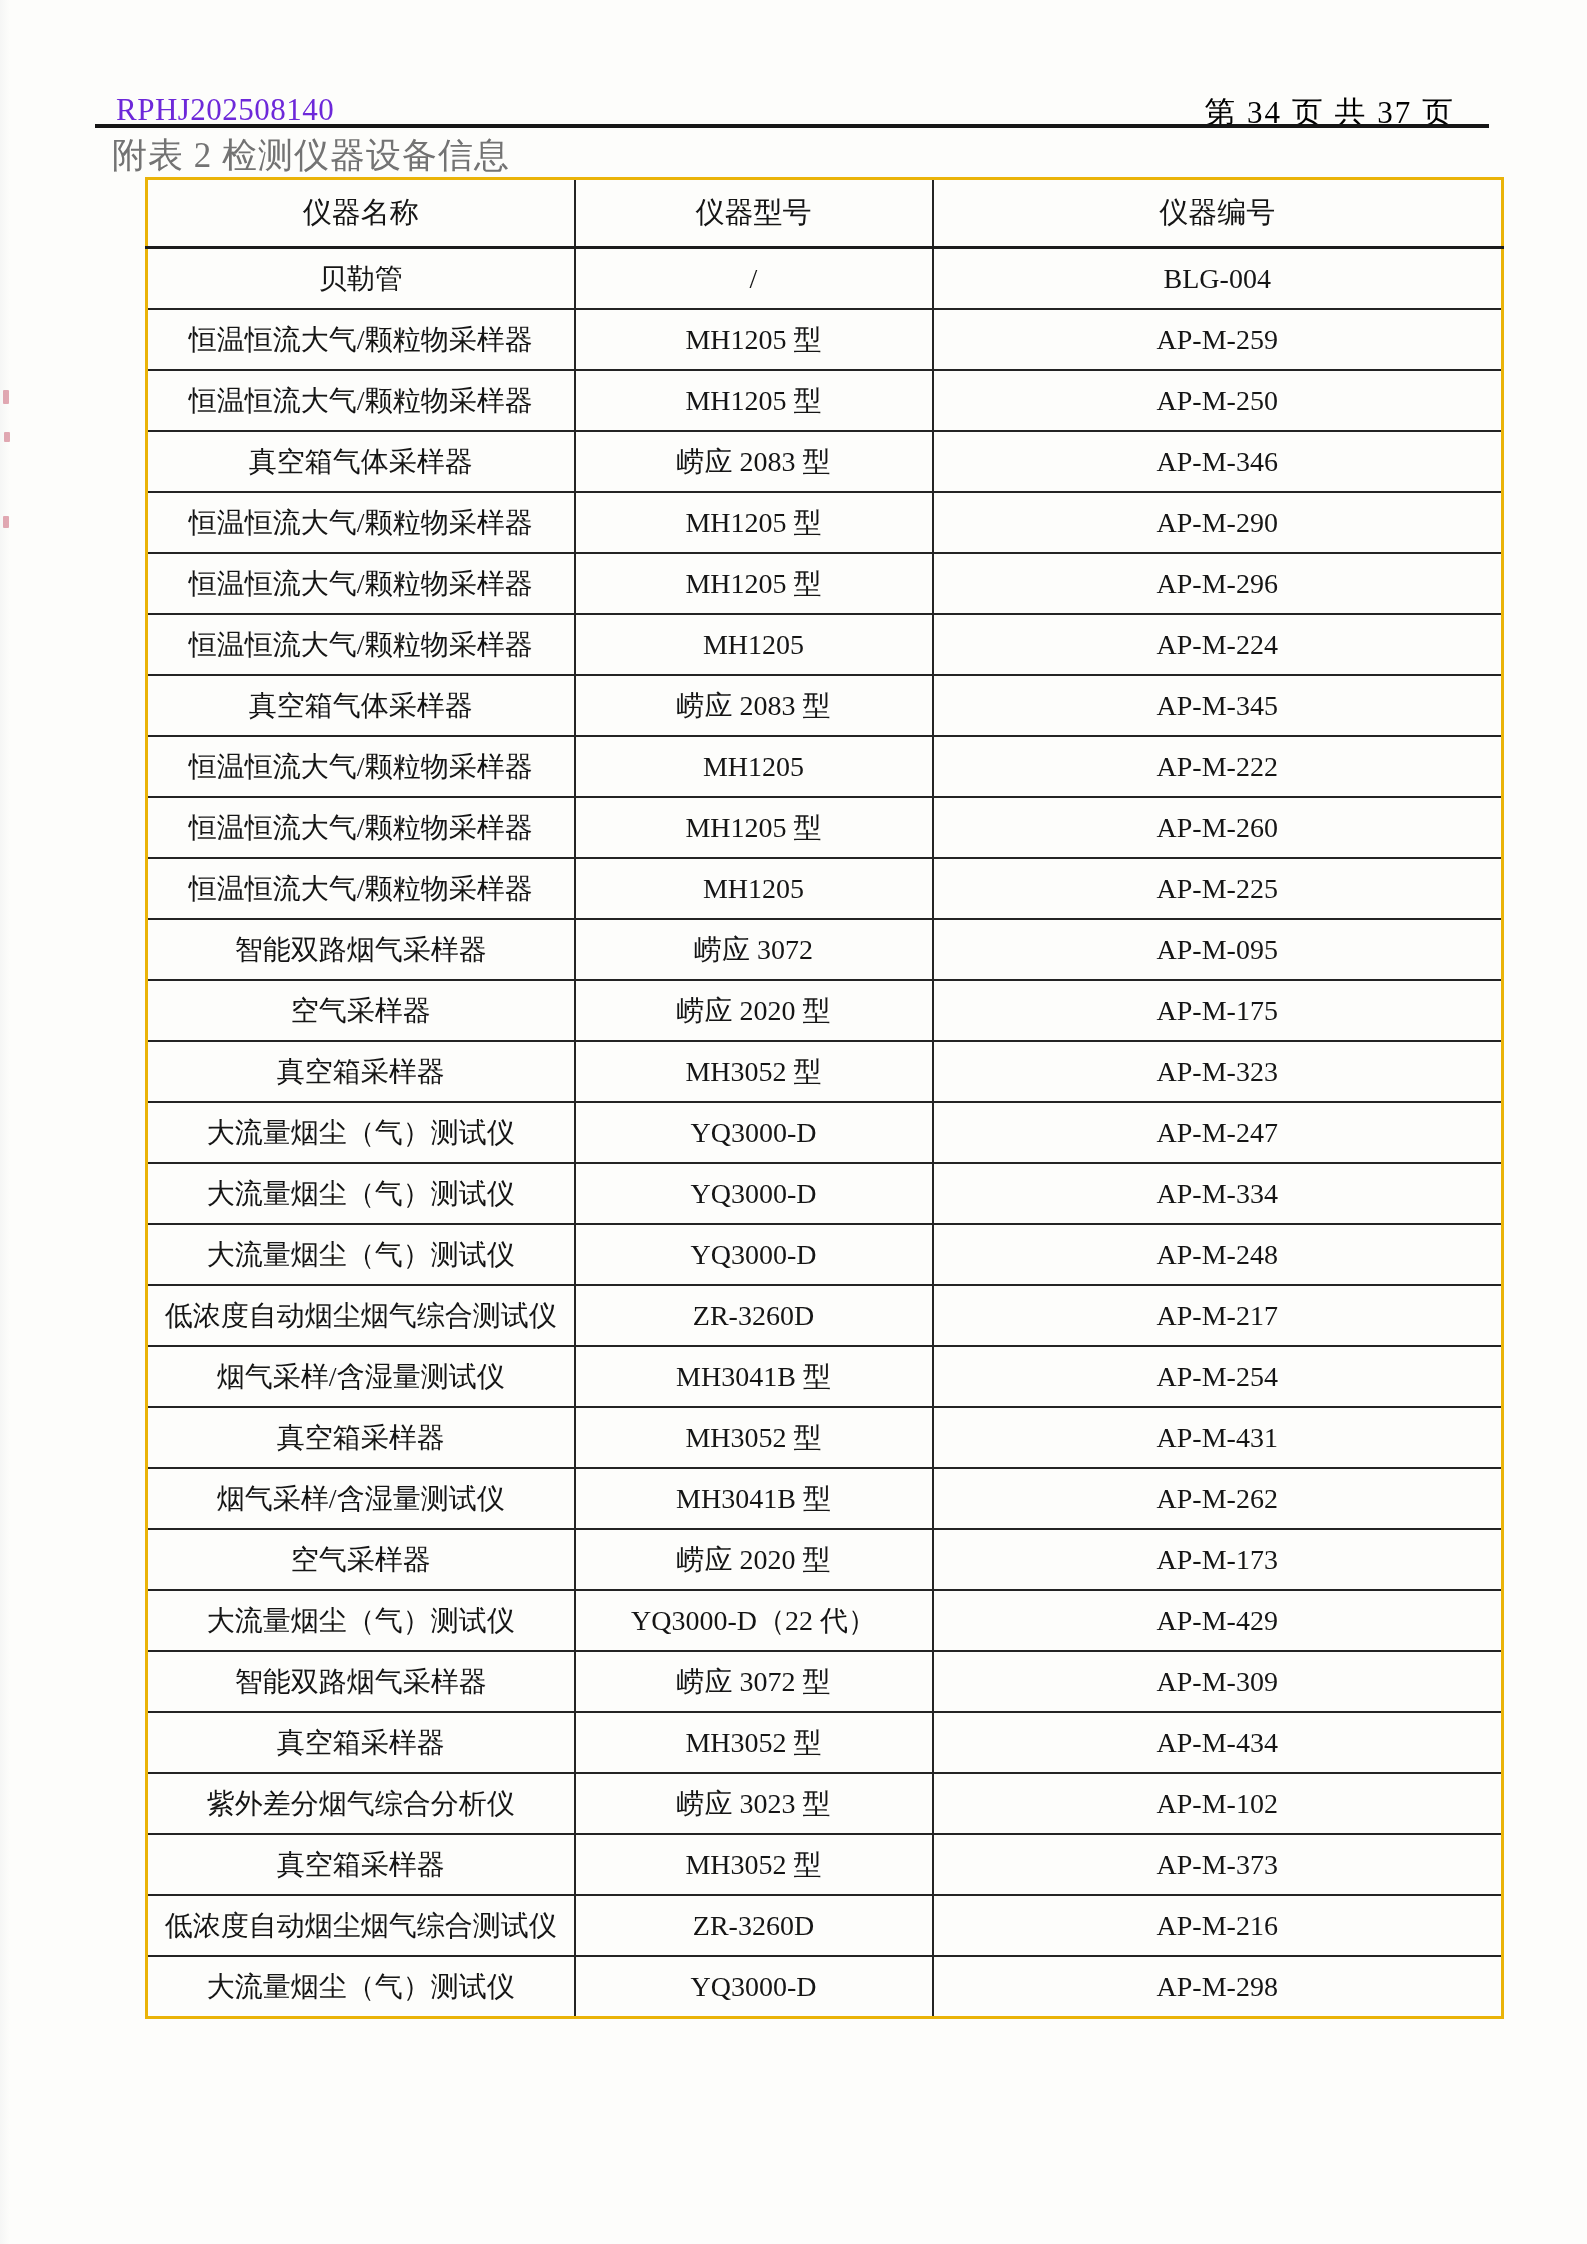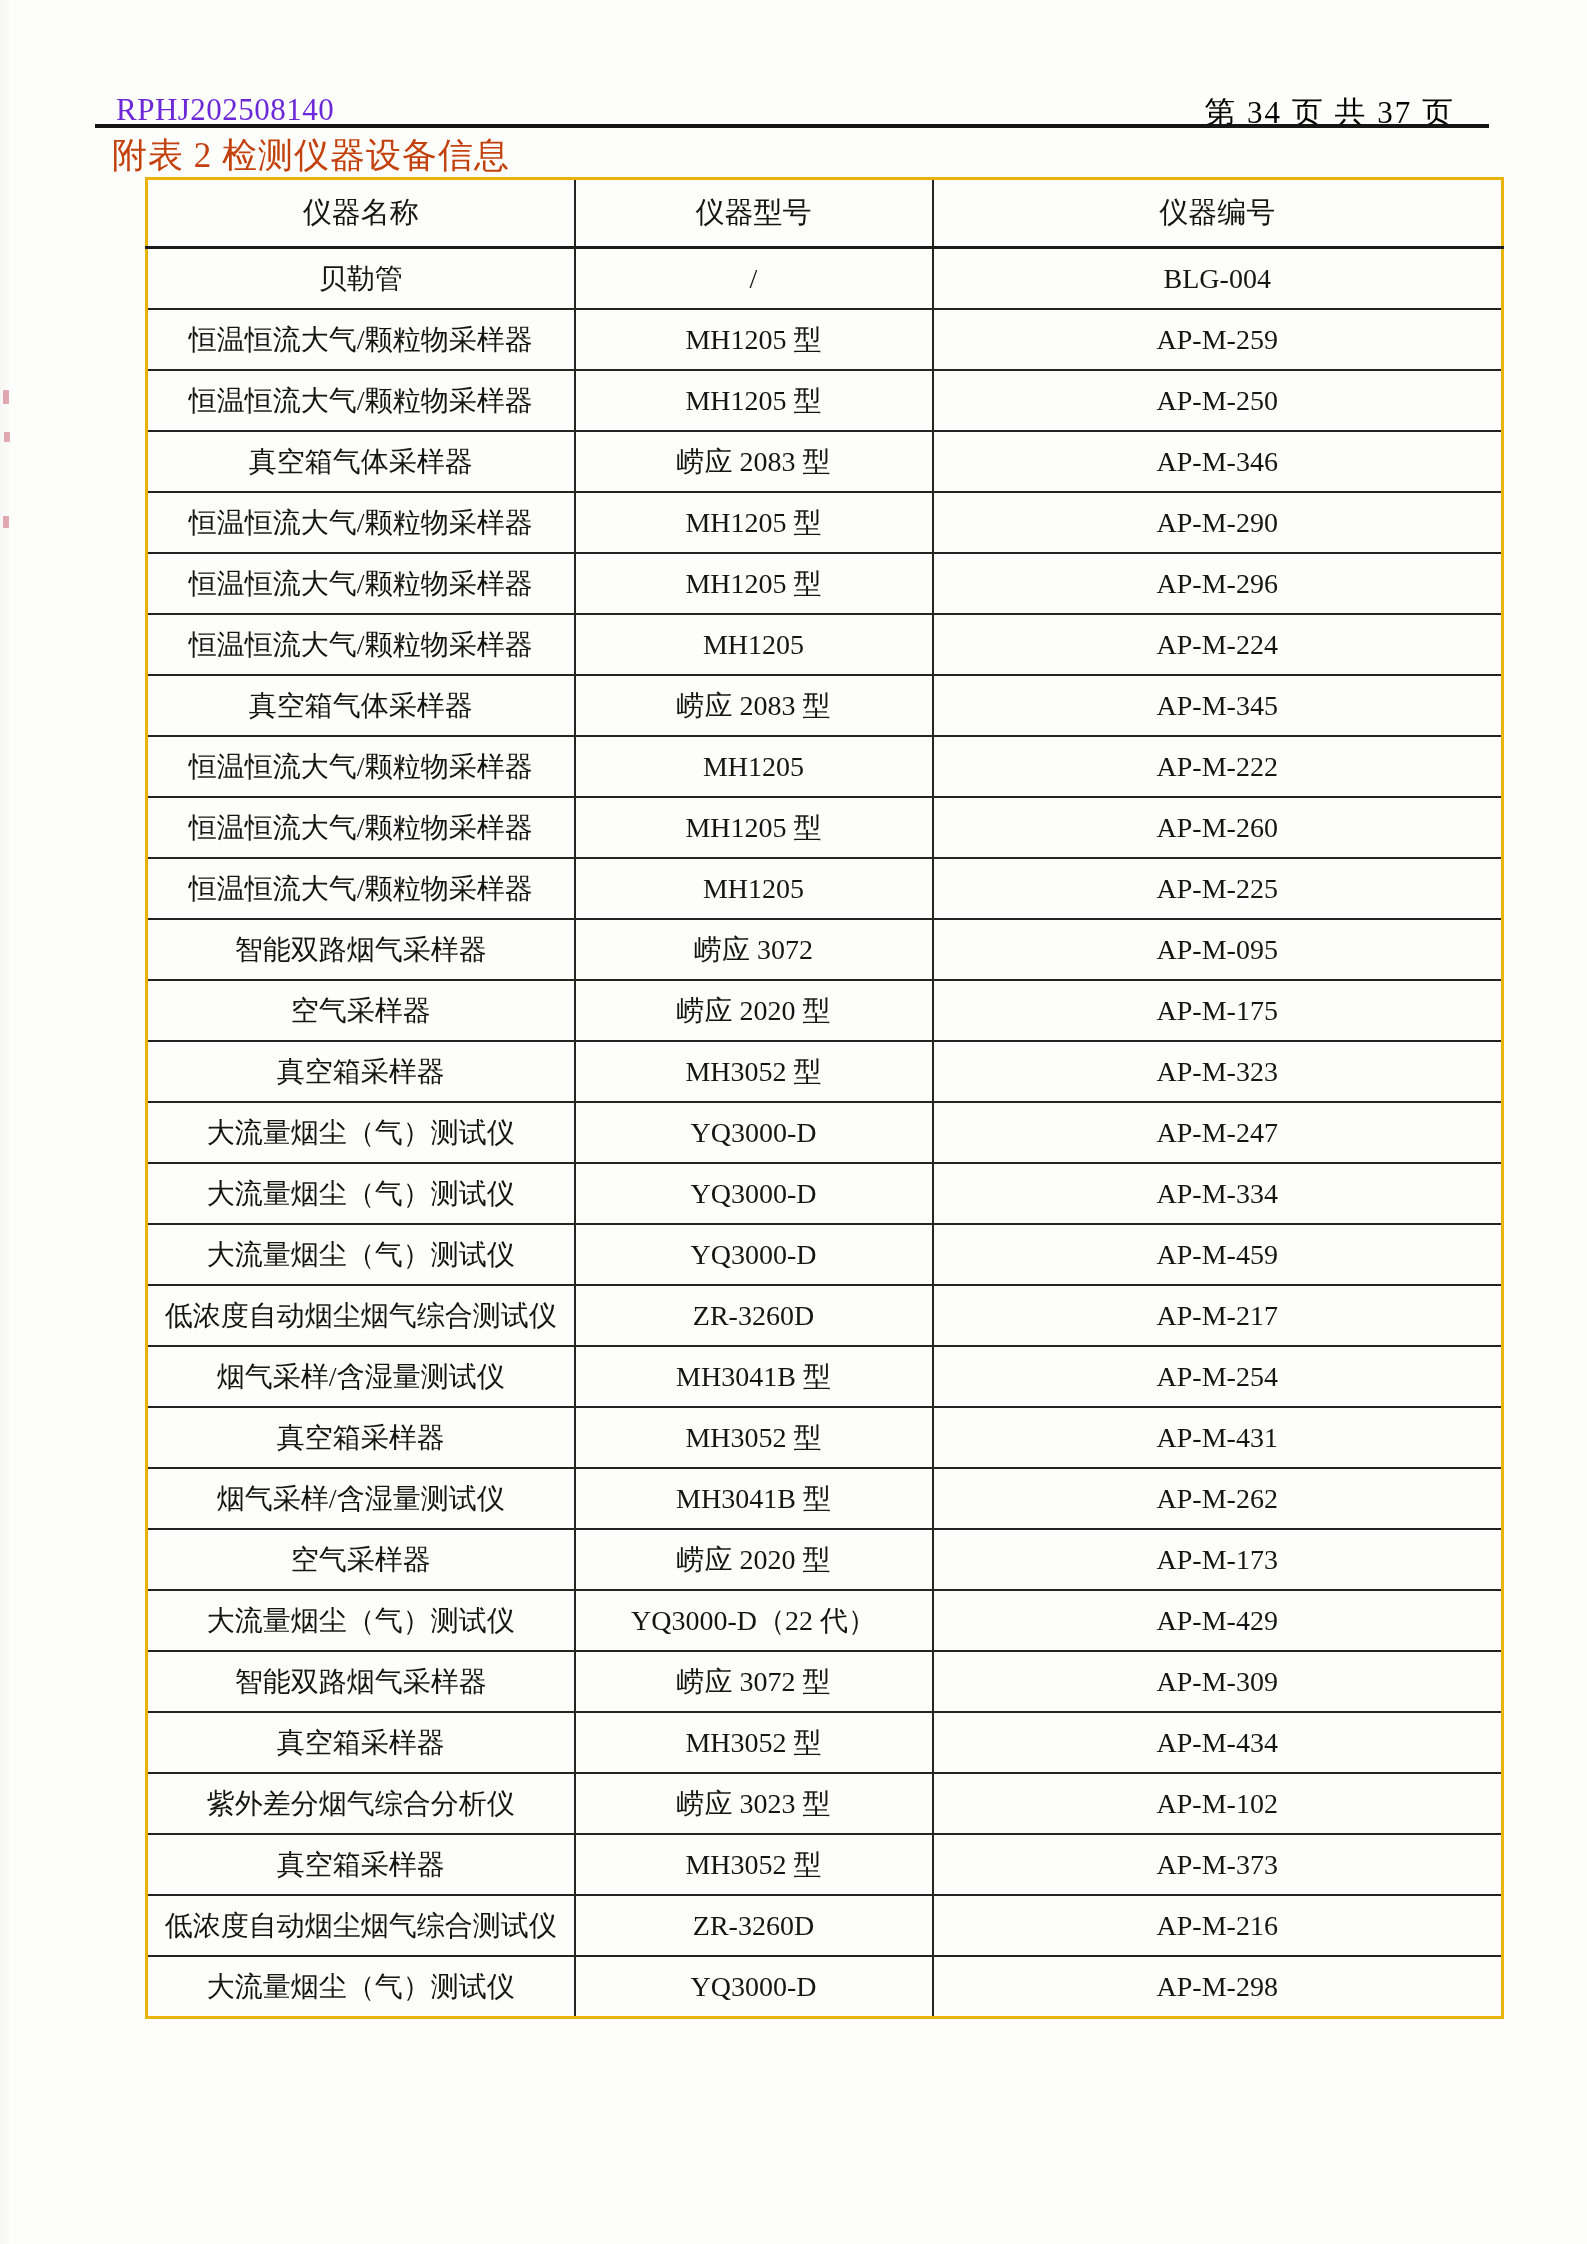--- a/index.html
+++ b/index.html
@@ -34,21 +34,21 @@
     position:absolute;right:132px;top:92px;
     font-size:31px;letter-spacing:2px;color:#000000;
     white-space:pre;
   }
   .hdr-rule{
     position:absolute;left:95px;top:124px;width:1394px;height:4px;
     background:#161616;
   }
   .doc-title{
     position:absolute;left:112px;top:132px;
-    font-size:35px;color:#c2410c;letter-spacing:1px;
+    font-size:35px;color:#737373;letter-spacing:1px;
     white-space:pre;
   }
   table.equip{
     position:absolute;left:145px;top:177px;
     border-collapse:collapse;table-layout:fixed;
     width:1356px;
     font-size:28px;color:#151515;
   }
   table.equip col.c1{width:428px;}
   table.equip col.c2{width:358px;}
@@ -176,21 +176,21 @@
           <td>AP-M-247</td>
         </tr>
         <tr>
           <td>大流量烟尘（气）测试仪</td>
           <td>YQ3000-D</td>
           <td>AP-M-334</td>
         </tr>
         <tr>
           <td>大流量烟尘（气）测试仪</td>
           <td>YQ3000-D</td>
-          <td>AP-M-459</td>
+          <td>AP-M-248</td>
         </tr>
         <tr>
           <td>低浓度自动烟尘烟气综合测试仪</td>
           <td>ZR-3260D</td>
           <td>AP-M-217</td>
         </tr>
         <tr>
           <td>烟气采样/含湿量测试仪</td>
           <td>MH3041B 型</td>
           <td>AP-M-254</td>

